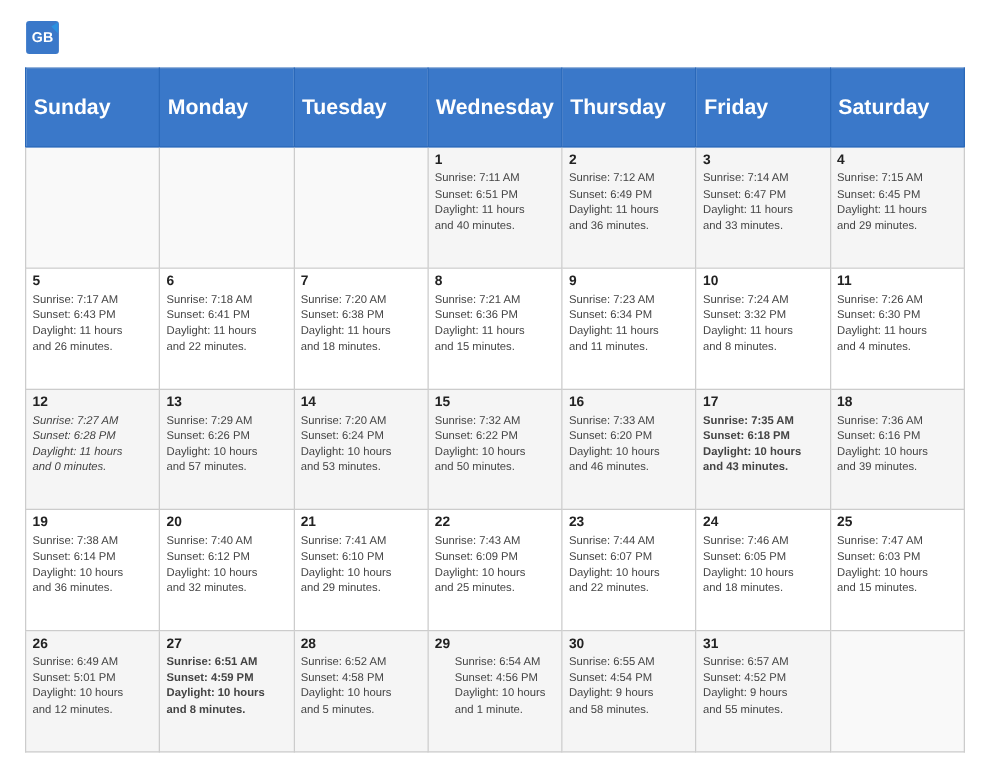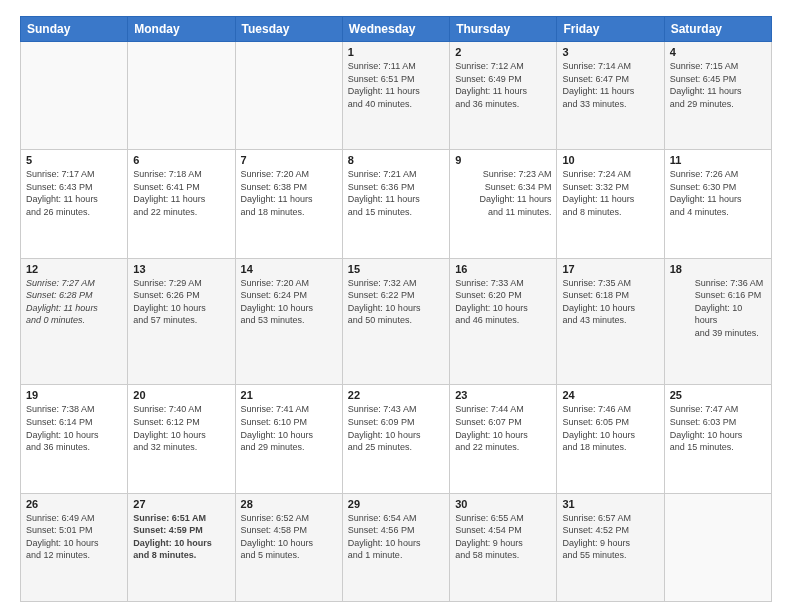--- a/index.html
+++ b/index.html
@@ -48,23 +48,23 @@
       color: #555;
     }
     .calendar {
       width: 100%;
       border-collapse: collapse;
       flex: 1;
     }
     .calendar thead tr th {
       background: #3a78c9;
       color: #fff;
-      font-size: 12px;
+      font-size: 17px;
       font-weight: bold;
-      padding: 5px 6px;
+      padding: 21px 6px;
       border: 1px solid #2a68b9;
       text-align: left;
     }
     .calendar tbody tr td {
       border: 1px solid #ccc;
       vertical-align: top;
       padding: 4px 5px;
       font-size: 9.5px;
       color: #333;
       width: calc(100% / 7);
@@ -89,20 +89,39 @@
       line-height: 1.4;
     }
     .empty-cell {
       background: #f9f9f9 !important;
     }
   </style>
 </head>
 <body>
 
 <div class="page">
+  <div class="header">
+    <div class="logo">
+      <svg class="logo-icon" viewBox="0 0 32 32">
+        <rect x="1" y="1" width="30" height="30" rx="3" fill="#3a78c9"></rect>
+        <text x="16" y="20" font-size="13" font-weight="bold" fill="white" text-anchor="middle" font-family="Arial">GB</text>
+        <polygon points="24,6 30,2 30,12" fill="#2a90e0"></polygon>
+      </svg>
+      <div>
+        <div style="font-size:14px;font-weight:bold;color:#555;line-height:1.1;">
+          <span style="color:#333;"></span>
+        </div>
+        <div style="font-size:14px;font-weight:bold;color:#3a78c9;line-height:1.1;"></div>
+      </div>
+    </div>
+    <div class="title-block">
+      <div class="month-title"></div>
+      <div class="location"></div>
+    </div>
+  </div>
 
   <table class="calendar">
     <thead>
       <tr>
       <th>Sunday</th>
           <th>Monday</th>
           <th>Tuesday</th>
           <th>Wednesday</th>
           <th>Thursday</th>
           <th>Friday</th>
@@ -167,21 +186,21 @@
           </td>
           <td>
             <span class="day-num">8</span>
             <div class="day-info" style="white-space: pre-line;">Sunrise: 7:21 AM
 Sunset: 6:36 PM
 Daylight: 11 hours
 and 15 minutes.</div>
           </td>
           <td>
             <span class="day-num">9</span>
-            <div class="day-info" style="white-space: pre-line; text-align: right;">Sunrise: 7:23 AM
+            <div class="day-info" style="white-space: pre-line;">Sunrise: 7:23 AM
 Sunset: 6:34 PM
 Daylight: 11 hours
 and 11 minutes.</div>
           </td>
           <td>
             <span class="day-num">10</span>
             <div class="day-info" style="white-space: pre-line;">Sunrise: 7:24 AM
 Sunset: 3:32 PM
 Daylight: 11 hours
 and 8 minutes.</div>
@@ -225,28 +244,28 @@
           </td>
           <td>
             <span class="day-num">16</span>
             <div class="day-info" style="white-space: pre-line;">Sunrise: 7:33 AM
 Sunset: 6:20 PM
 Daylight: 10 hours
 and 46 minutes.</div>
           </td>
           <td>
             <span class="day-num">17</span>
-            <div class="day-info" style="white-space: pre-line;">Sunrise: 7:35 AM
+            <div class="day-info" style="white-space: pre-line; font-weight: bold;">Sunrise: 7:35 AM
 Sunset: 6:18 PM
 Daylight: 10 hours
 and 43 minutes.</div>
           </td>
           <td>
             <span class="day-num">18</span>
-            <div class="day-info" style="white-space: pre-line; margin-left: 25px;">Sunrise: 7:36 AM
+            <div class="day-info" style="white-space: pre-line;">Sunrise: 7:36 AM
 Sunset: 6:16 PM
 Daylight: 10 hours
 and 39 minutes.</div>
           </td>
         </tr>
         <tr>
           <td>
             <span class="day-num">19</span>
             <div class="day-info" style="white-space: pre-line;">Sunrise: 7:38 AM
 Sunset: 6:14 PM
@@ -313,21 +332,21 @@
           </td>
           <td>
             <span class="day-num">28</span>
             <div class="day-info" style="white-space: pre-line;">Sunrise: 6:52 AM
 Sunset: 4:58 PM
 Daylight: 10 hours
 and 5 minutes.</div>
           </td>
           <td>
             <span class="day-num">29</span>
-            <div class="day-info" style="white-space: pre-line;">Sunrise: 6:54 AM
+            <div class="day-info" style="white-space: pre-line; margin-left: 16px;">Sunrise: 6:54 AM
 Sunset: 4:56 PM
 Daylight: 10 hours
 and 1 minute.</div>
           </td>
           <td>
             <span class="day-num">30</span>
             <div class="day-info" style="white-space: pre-line;">Sunrise: 6:55 AM
 Sunset: 4:54 PM
 Daylight: 9 hours
 and 58 minutes.</div>

